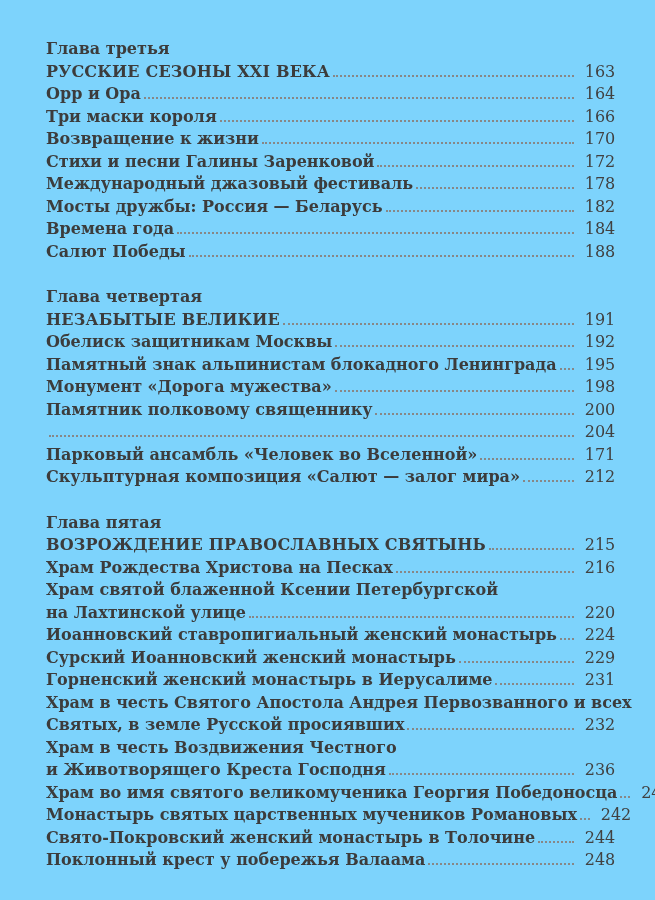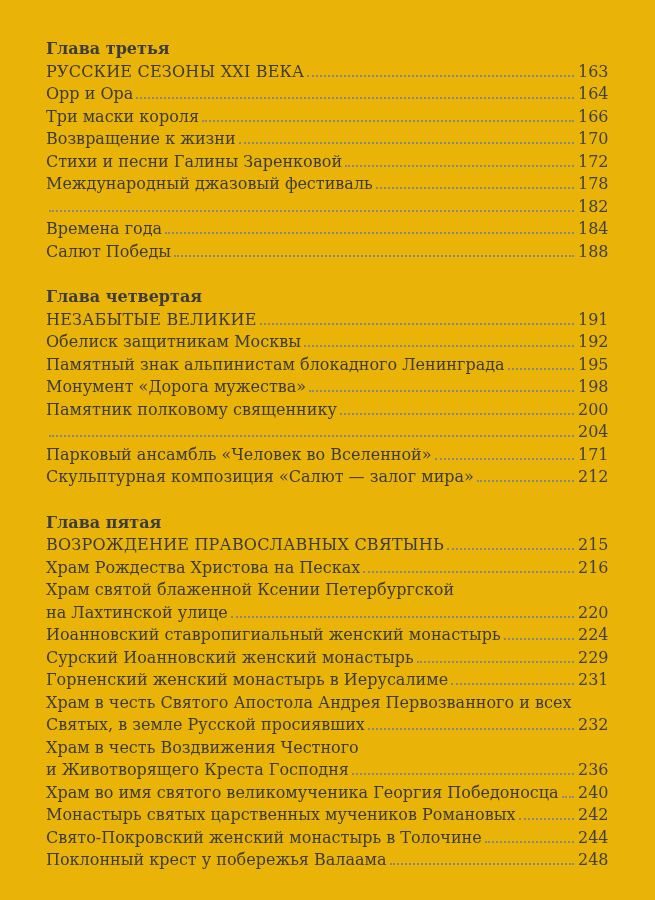--- a/index.html
+++ b/index.html
@@ -5,21 +5,21 @@
   html, body {
     margin: 0;
     padding: 0;
     background: #ffffff;
   }
   .book-page {
     position: relative;
     width: 655px;
     height: 900px;
     box-sizing: border-box;
-    background: #eab308;
+    background: #7dd3fc;
     padding: 38px 33px 0 46px;
     font-family: "DejaVu Serif", "Liberation Serif", serif;
     font-size: 16px;
     color: #3c3c3c;
     overflow: hidden;
   }
   .toc-section + .toc-section {
     margin-top: 23px;
   }
   .row {
@@ -29,32 +29,33 @@
     white-space: nowrap;
   }
   .chapter .title {
     font-weight: bold;
   }
   .caps .title {
     letter-spacing: 0.2px;
   }
   .title {
     flex: none;
+    font-weight: bold;
   }
   .leader {
     flex: 1;
     height: 0;
     min-width: 10px;
     border-bottom: 2px dotted #878787;
     margin: 0 4px 0 3px;
   }
   .page-num {
     flex: none;
     width: 44px;
-    text-align: left;
+    text-align: center;
     color: #414141;
   }
   .wrap .leader,
   .wrap .page-num {
     visibility: hidden;
   }
 </style>
 </head>
 <body>
 
@@ -88,20 +89,21 @@
       <span class="title">Стихи и песни Галины Заренковой</span>
       <span class="leader"></span>
       <span class="page-num">172</span>
     </div>
     <div class="row">
       <span class="title">Международный джазовый фестиваль</span>
       <span class="leader"></span>
       <span class="page-num">178</span>
     </div>
     <div class="row">
+      <span class="title">Мосты дружбы: Россия — Беларусь</span>
       <span class="leader"></span>
       <span class="page-num">182</span>
     </div>
     <div class="row">
       <span class="title">Времена года</span>
       <span class="leader"></span>
       <span class="page-num">184</span>
     </div>
     <div class="row">
       <span class="title">Салют Победы</span>

